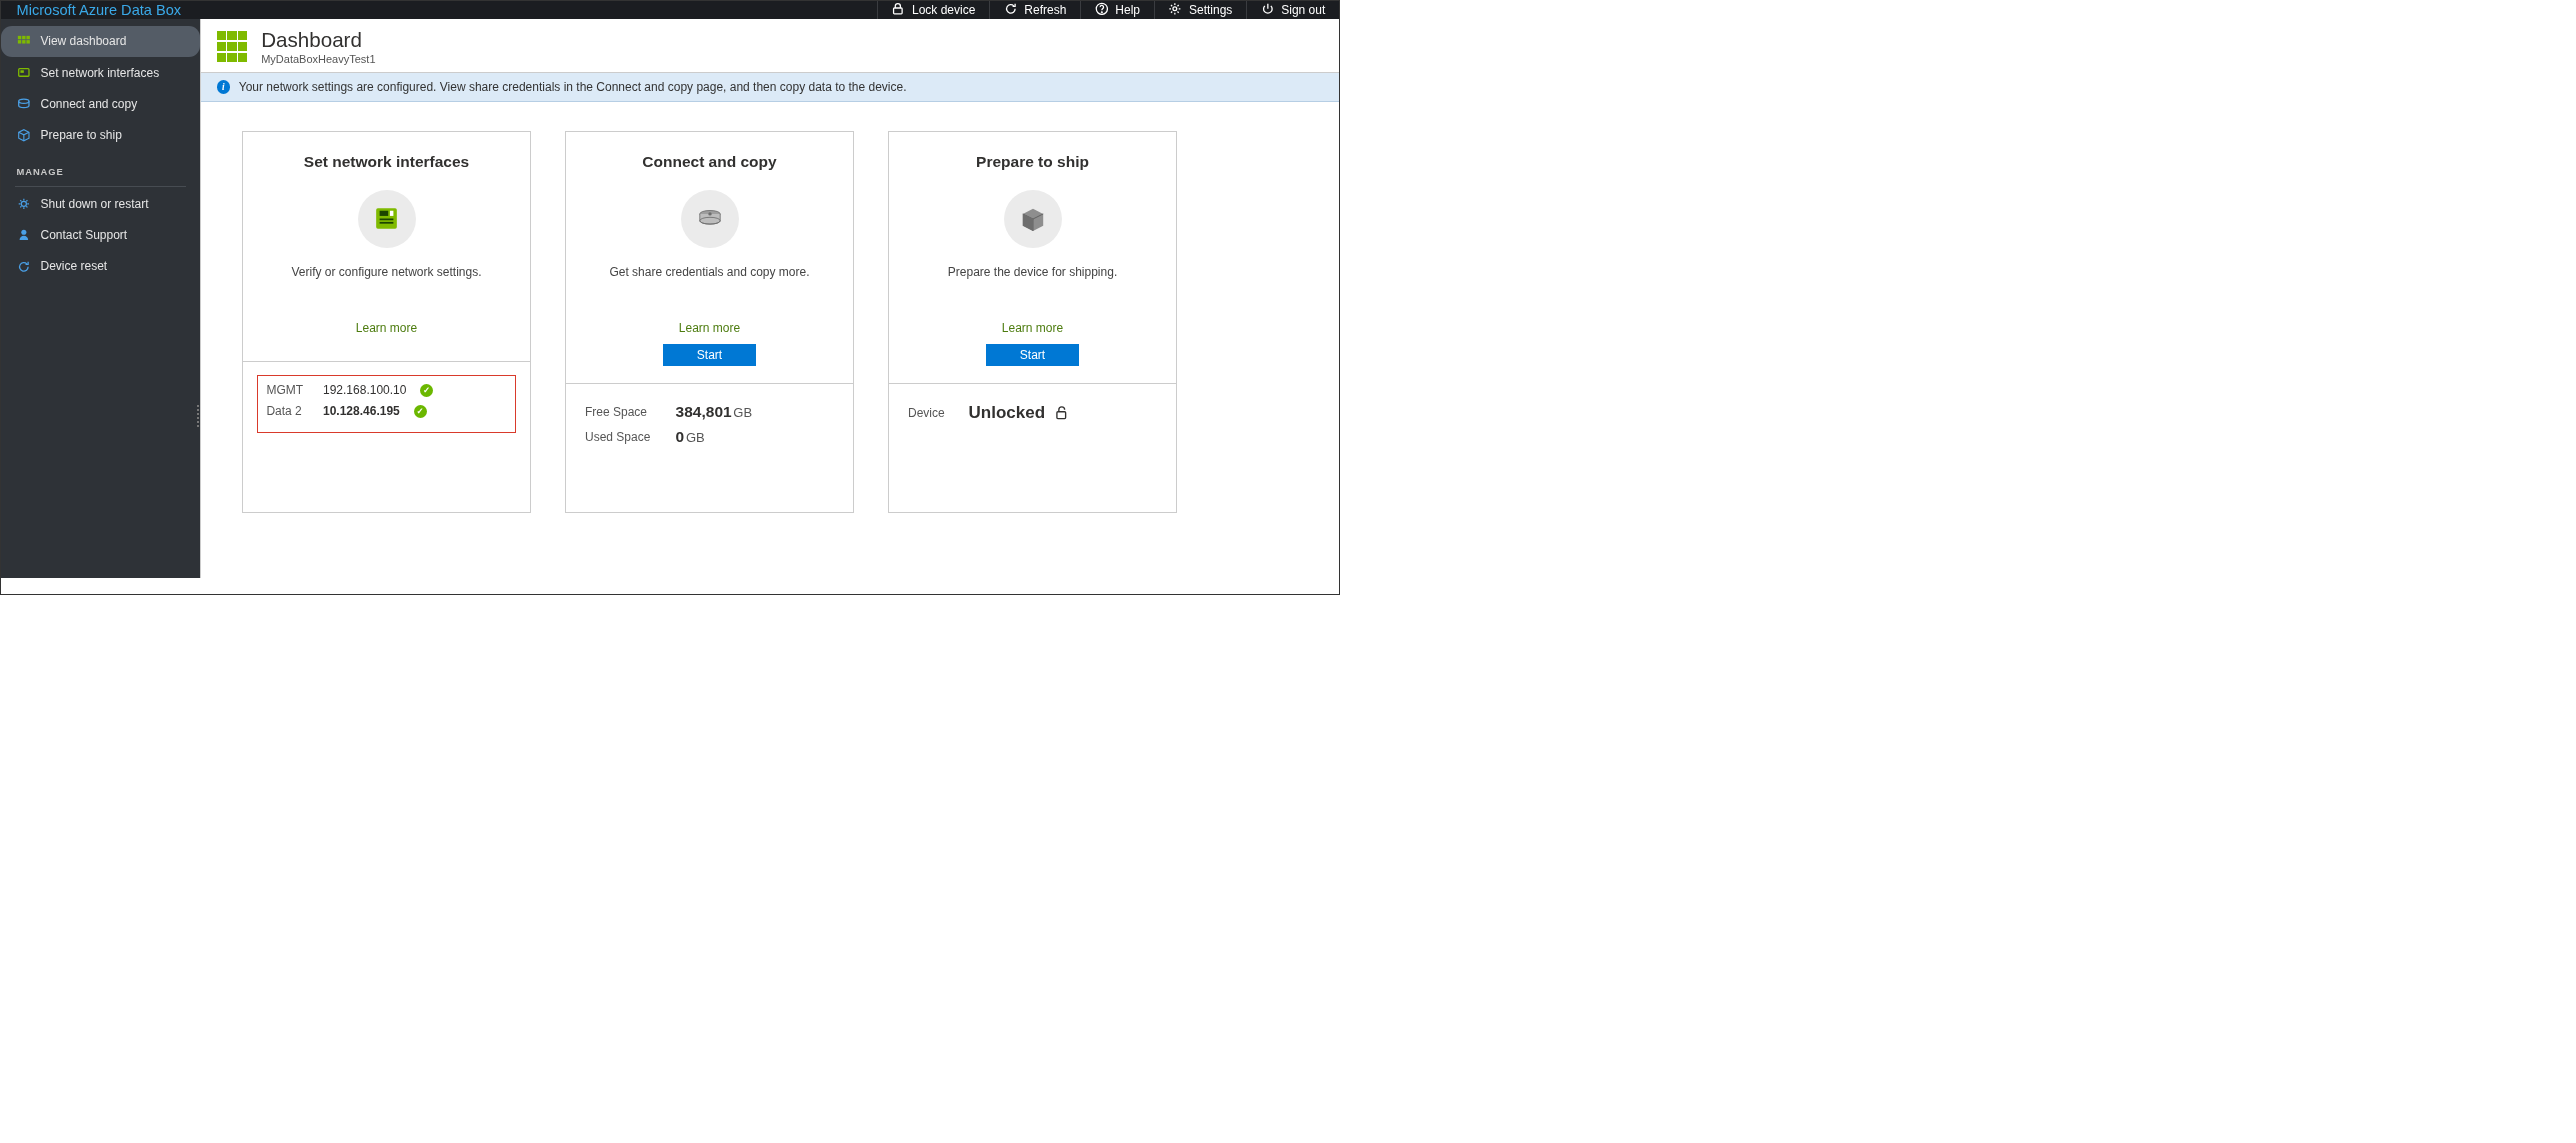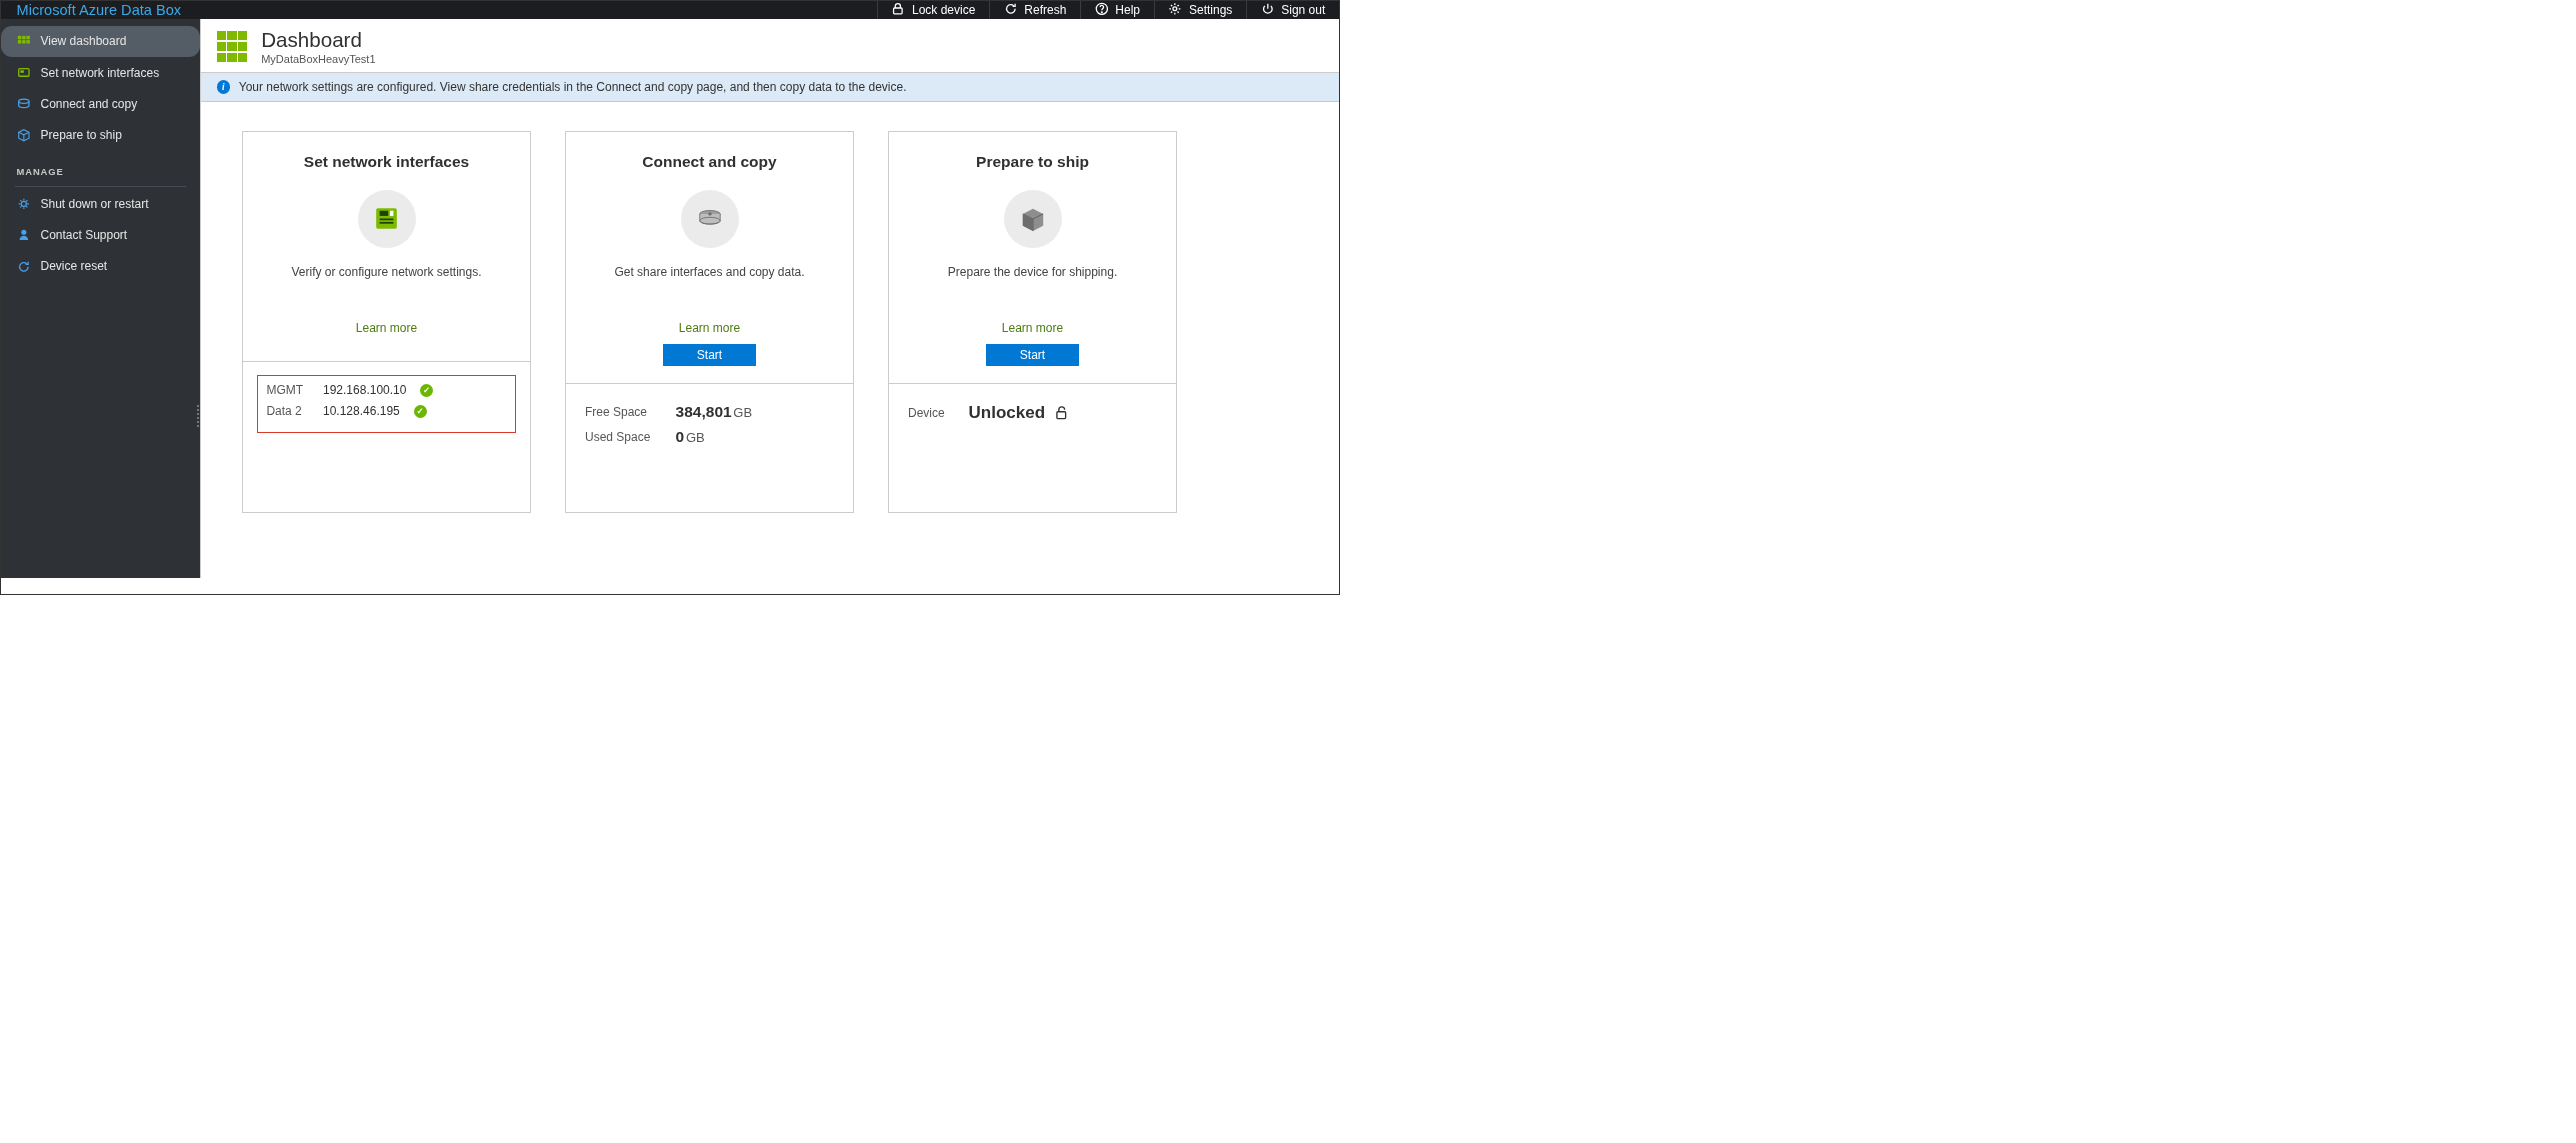--- a/index.html
+++ b/index.html
@@ -298,40 +298,40 @@
         </div>
         <div class="card-meta">
           <div class="net-box">
             <div class="meta-row">
               <span class="meta-label" style="width:48px">MGMT</span>
               <span style="font-weight:400">192.168.100.10</span>
               <span class="green-check"></span>
             </div>
             <div class="meta-row">
               <span class="meta-label" style="width:48px">Data 2</span>
-              <span style="font-weight:400">10.128.46.195</span>
+              <span style="font-weight:700">10.128.46.195</span>
               <span class="green-check"></span>
             </div>
           </div>
         </div>
       </div>
 
       <div class="card">
         <div class="card-top">
           <div class="card-title">Connect and copy</div>
           <div class="card-icon-wrap">
             <svg width="34" height="34" viewBox="0 0 40 40">
                 <ellipse cx="20" cy="14" rx="12" ry="4" fill="#9e9e9e"></ellipse>
                 <ellipse cx="20" cy="14" rx="12" ry="4" fill="none" stroke="#6d6d6d"></ellipse>
                 <path d="M8 14v8c0 2.2 5.4 4 12 4s12-1.8 12-4v-8" fill="#bdbdbd" stroke="#6d6d6d"></path>
                 <ellipse cx="20" cy="22" rx="12" ry="4" fill="none" stroke="#6d6d6d"></ellipse>
                 <circle cx="20" cy="14" r="2" fill="#6d6d6d"></circle>
               </svg>
           </div>
-          <div class="card-desc">Get share interfaces and copy data.</div>
+          <div class="card-desc">Get share credentials and copy more.</div>
           <a class="card-learn">Learn more</a>
           <button class="card-start">Start</button>
         </div>
         <div class="card-meta">
           <div class="meta-row">
             <span class="meta-label">Free Space</span>
             <span class="meta-val"><span>384,801</span><span class="unit">GB</span></span>
           </div>
           <div class="meta-row">
             <span class="meta-label">Used Space</span>

